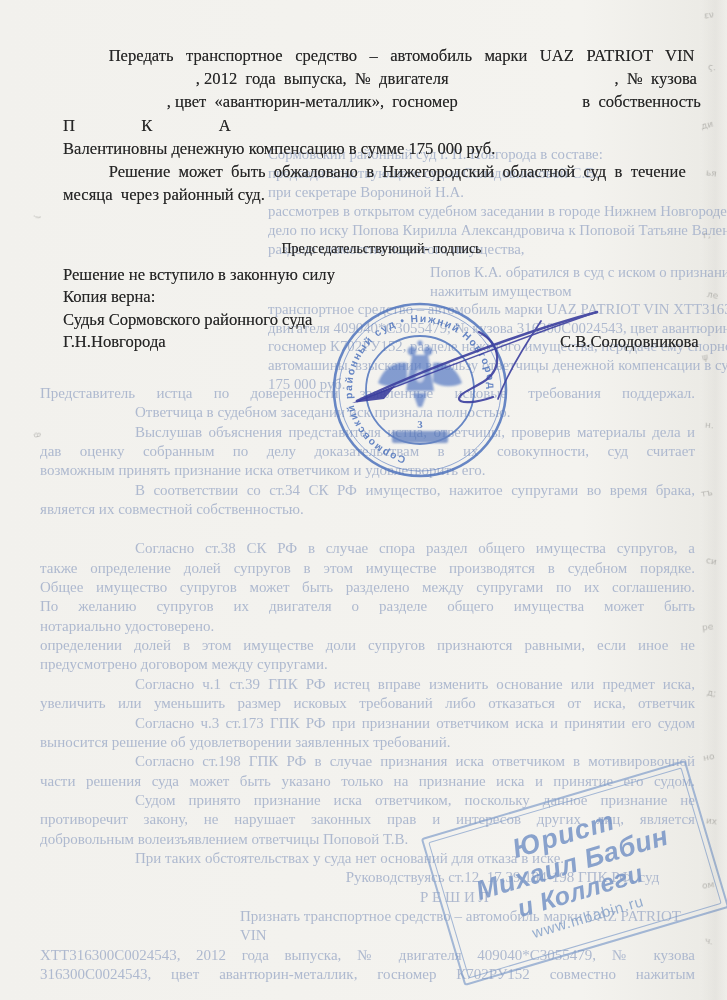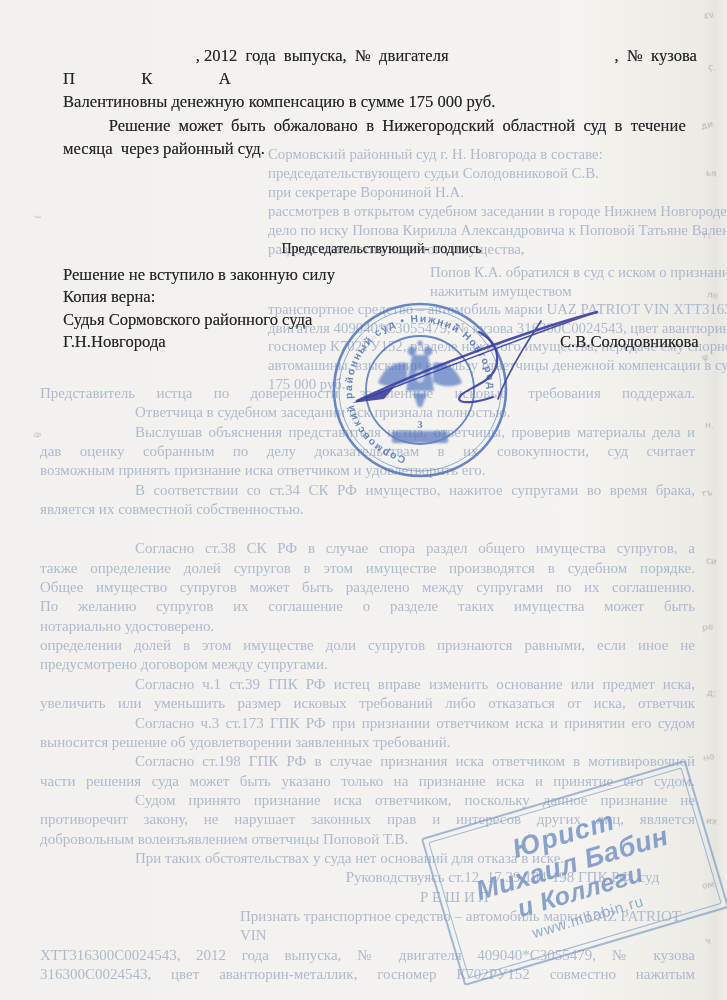--- a/index.html
+++ b/index.html
@@ -73,21 +73,21 @@
   <div class="ln j">Представитель истца по доверенности заявленные исковые требования поддержал.</div>
       <div class="ln" style="padding-left: 95px;">Ответчица в судебном заседании иск признала полностью.</div>
       <div class="ln j" style="padding-left: 95px;">Выслушав объяснения представителя истца, ответчицы, проверив материалы дела и</div>
       <div class="ln j">дав оценку собранным по делу доказательствам в их совокупности, суд считает</div>
       <div class="ln">возможным принять признание иска ответчиком и удовлетворить его.</div>
       <div class="ln j" style="padding-left: 95px;">В соответствии со ст.34 СК РФ имущество, нажитое супругами во время брака,</div>
       <div class="ln">является их совместной собственностью.</div>
       <div class="ln j" style="padding-left: 95px; margin-top: 20px;">Согласно  ст.38 СК РФ в случае спора раздел общего имущества супругов, а</div>
       <div class="ln j">также определение долей супругов в этом имуществе производятся в судебном порядке.</div>
       <div class="ln j">Общее имущество супругов может быть разделено между супругами по их соглашению.</div>
-      <div class="ln j">По желанию супругов их соглашение о разделе таких имущества может быть</div>
+      <div class="ln j">По желанию супругов их двигателя о разделе общего имущества может быть</div>
       <div class="ln">нотариально удостоверено.</div>
       <div class="ln j">определении долей в этом имуществе доли супругов признаются равными, если иное не</div>
       <div class="ln">предусмотрено договором между супругами.</div>
       <div class="ln j" style="padding-left: 95px;">Согласно ч.1 ст.39 ГПК РФ истец вправе изменить основание или предмет иска,</div>
       <div class="ln j">увеличить или уменьшить размер исковых требований либо отказаться от иска, ответчик</div>
       <div class="ln j" style="padding-left: 95px;">Согласно ч.3 ст.173 ГПК РФ при признании ответчиком иска  и принятии его судом</div>
       <div class="ln">выносится решение об удовлетворении заявленных требований.</div>
       <div class="ln j" style="padding-left: 95px;">Согласно ст.198 ГПК РФ  в случае признания  иска ответчиком в мотивировочной</div>
       <div class="ln j">части решения суда может быть указано только на признание иска и принятие его судом.</div>
       <div class="ln j" style="padding-left: 95px;">Судом принято признание иска ответчиком, поскольку данное признание не</div>
@@ -96,21 +96,23 @@
       <div class="ln" style="padding-left: 95px;">При таких обстоятельствах у суда нет оснований для отказа в иске.</div>
       <div class="ln" style="padding-left: 270px; text-align: center;">Руководствуясь ст.12, 17,39,194-198 ГПК РФ, суд</div>
       <div class="ln" style="padding-left: 380px;">Р Е Ш И Л</div>
       <div class="ln" style="padding-left: 200px;">Признать транспортное средство – автомобиль марки UAZ PATRIOT VIN</div>
       <div class="ln j">ХТТ316300С0024543, 2012 года выпуска, № двигателя 409040*С3055479, № кузова</div>
       <div class="ln j">316300С0024543, цвет авантюрин-металлик, госномер К702РУ152 совместно нажитым</div>
     </div>
 
   <div class="main-text">
 
+  <div class="ln">           Передать   транспортное   средство   –   автомобиль   марки   UAZ   PATRIOT   VIN</div>
       <div class="ln">                                , 2012  года  выпуска,  №  двигателя                                        ,  №  кузова</div>
+      <div class="ln">                         , цвет  «авантюрин-металлик»,  госномер                              в  собственность</div>
       <div class="ln">П                К                А</div>
       <div class="ln">Валентиновны денежную компенсацию в сумме 175 000 руб.</div>
       <div class="ln">           Решение  может  быть  обжаловано  в  Нижегородский  областной  суд  в  течение</div>
       <div class="ln">месяца  через районный суд.</div>
     </div>
 
   <div class="presiding">Председательствующий- подпись</div>
 
   <div class="status">
     <div>

